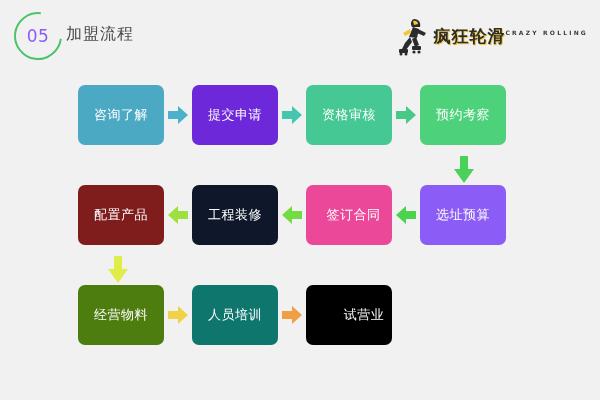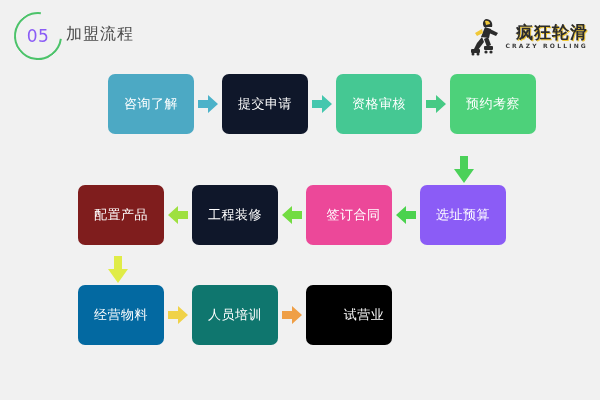--- a/index.html
+++ b/index.html
@@ -69,22 +69,22 @@
     align-items: center;
     gap: 5px;
   }
   #skater-icon {
     width: 34px;
     height: 40px;
     flex: none;
   }
   #brand-text-block {
     display: flex;
-    flex-direction: column;
-    align-items: flex-end;
+    flex-direction: row;
+    align-items: flex-start;
     justify-content: center;
     line-height: 1;
   }
   #brand-name-cn {
     font-size: 17px;
     font-weight: bold;
     color: #2c2c2c;
     letter-spacing: 1px;
     white-space: nowrap;
     text-shadow: 1px 1px 0 #f0c838;
@@ -106,21 +106,21 @@
     width: 600px;
     height: 300px;
   }
   .flow-row {
     position: absolute;
     left: 78px;
     display: flex;
     align-items: center;
     height: 60px;
   }
-  #flow-row-1 { top: 2px; margin-left: 30px; }
+  #flow-row-1 { top: 13px; }
   #flow-row-2 { top: 113px; }
   #flow-row-3 { top: 213px; }
 
   .flow-node {
     width: 86px;
     height: 60px;
     border-radius: 7px;
     display: flex;
     align-items: center;
     justify-content: center;
@@ -195,21 +195,21 @@
 </div>
 
 <div id="flow-chart">
   <div class="flow-row" id="flow-row-1">
       <div class="flow-node" style="background: rgb(76, 169, 196);">咨询了解</div>
       <div class="arrow-h">
         <svg width="22" height="22" viewBox="0 0 22 22">
           <path d="M1 7 L11 7 L11 2 L21 11 L11 20 L11 15 L1 15 Z" fill="#4cb2c9"></path>
         </svg>
       </div>
-      <div class="flow-node" style="background: #0f172a;">提交申请</div>
+      <div class="flow-node" style="background: #6d28d9;">提交申请</div>
       <div class="arrow-h">
         <svg width="22" height="22" viewBox="0 0 22 22">
           <path d="M1 7 L11 7 L11 2 L21 11 L11 20 L11 15 L1 15 Z" fill="#44c7ae"></path>
         </svg>
       </div>
       <div class="flow-node" style="background: rgb(69, 200, 147);">资格审核</div>
       <div class="arrow-h">
         <svg width="22" height="22" viewBox="0 0 22 22">
           <path d="M1 7 L11 7 L11 2 L21 11 L11 20 L11 15 L1 15 Z" fill="#46ca85"></path>
         </svg>
@@ -231,21 +231,21 @@
       </div>
       <div class="flow-node" style="background: #ec4899; padding-left: 9px;">签订合同</div>
       <div class="arrow-h">
         <svg width="22" height="22" viewBox="0 0 22 22">
           <path d="M21 7 L11 7 L11 2 L1 11 L11 20 L11 15 L21 15 Z" fill="#4bd24e"></path>
         </svg>
       </div>
       <div class="flow-node" style="background: #8b5cf6;">选址预算</div>
     </div>
   <div class="flow-row" id="flow-row-3">
-      <div class="flow-node" style="background: #0369a1;">经营物料</div>
+      <div class="flow-node" style="background: #4d7c0f;">经营物料</div>
       <div class="arrow-h">
         <svg width="22" height="22" viewBox="0 0 22 22">
           <path d="M1 7 L11 7 L11 2 L21 11 L11 20 L11 15 L1 15 Z" fill="#f0d248"></path>
         </svg>
       </div>
       <div class="flow-node" style="background: #0f766e;">人员培训</div>
       <div class="arrow-h">
         <svg width="22" height="22" viewBox="0 0 22 22">
           <path d="M1 7 L11 7 L11 2 L21 11 L11 20 L11 15 L1 15 Z" fill="#ef9f46"></path>
         </svg>

